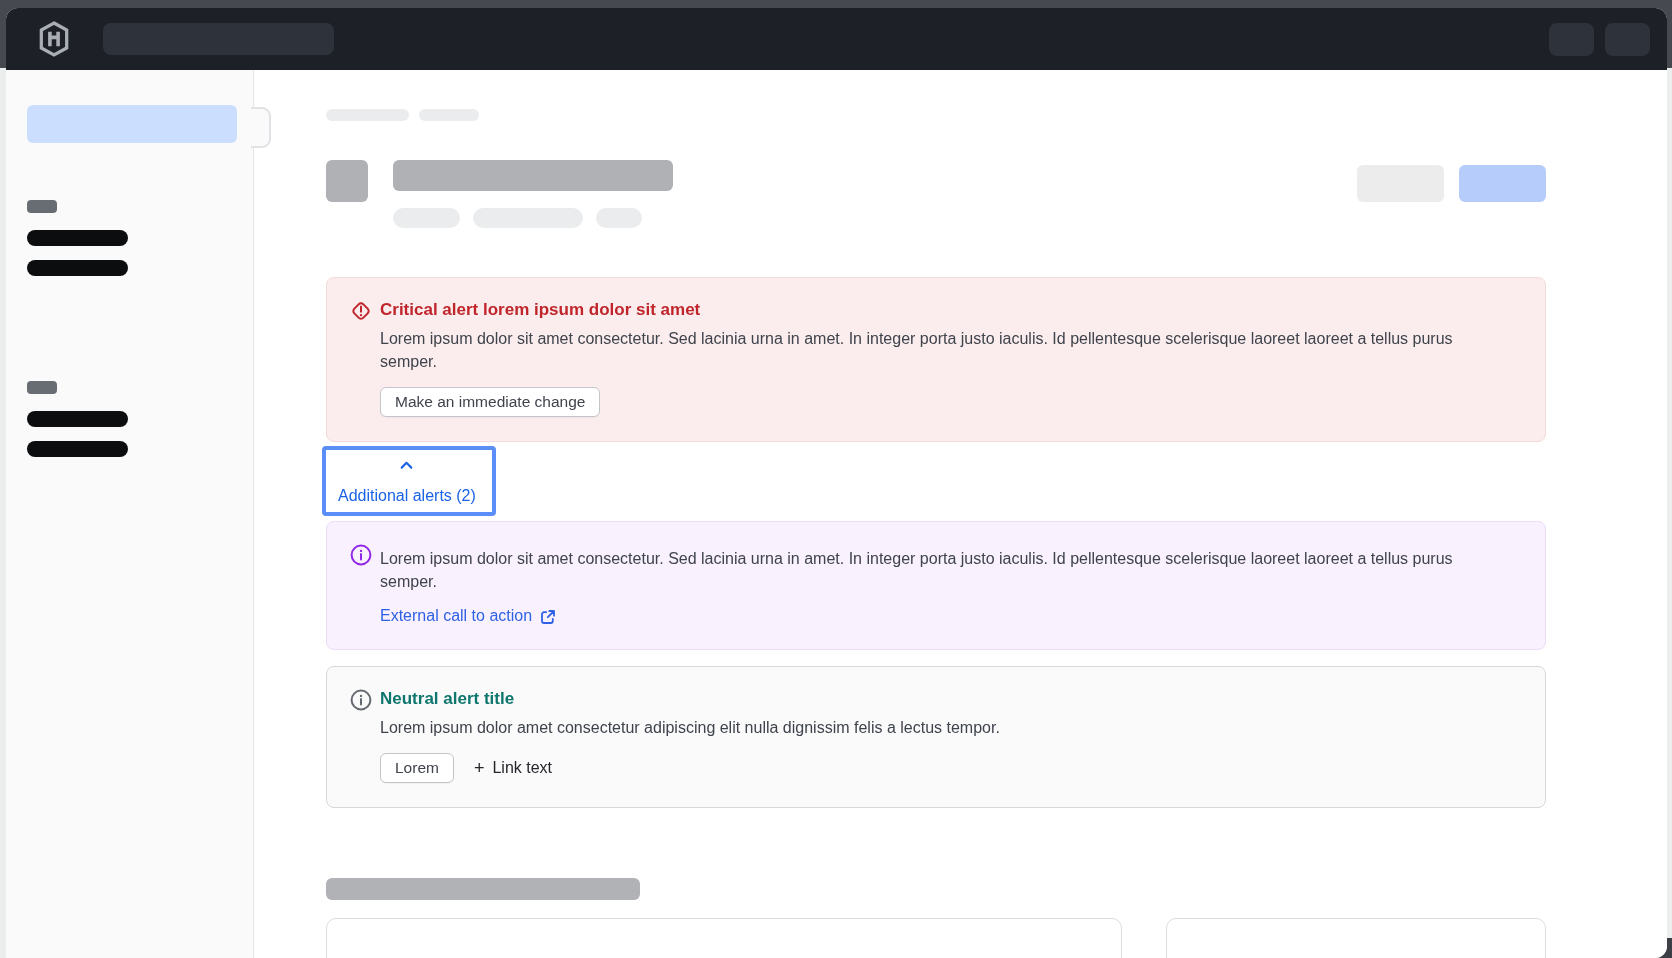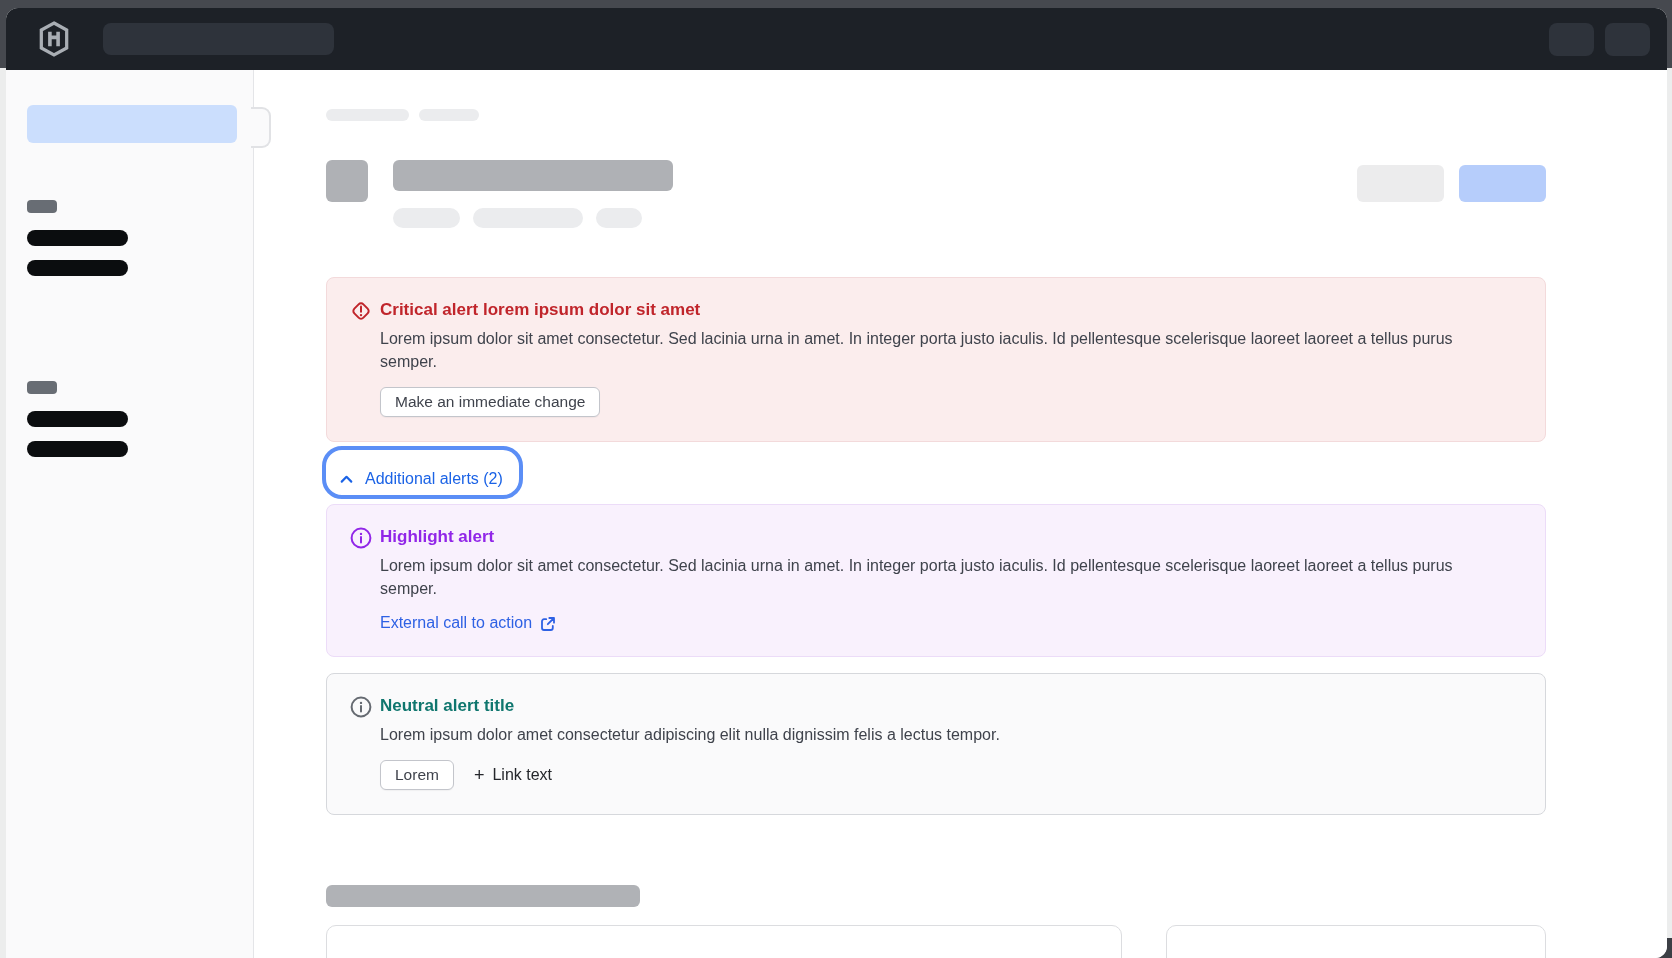--- a/index.html
+++ b/index.html
@@ -66,22 +66,22 @@
     font-family:inherit; box-shadow:0 1px 1px rgba(0,0,0,0.04); }
   .link-blue { display:inline-flex; align-items:flex-end; gap:8px; color:#2e61e4; font-size:16px;
     font-weight:500; text-decoration:none; cursor:pointer; }
   .link-dark { display:inline-flex; align-items:center; gap:8px; color:#24262b; font-size:16px;
     font-weight:500; text-decoration:none; cursor:pointer; }
   .plus-glyph { font-size:18px; line-height:18px; font-weight:400; }
 
   
   .toggle-row { margin-top:4px; }
   .toggle-btn { display:inline-flex; align-items:center; gap:10px; margin-left:-4px;
-    background:#ffffff; border:4px solid #5b8ef6; border-radius:20px; padding:17px 16px 4px 12px;
-    font-size:16px; font-weight:500; color:#1b63e6; cursor:pointer; font-family:inherit; line-height:24px; }
+    background:#ffffff; border:4px solid #5b8ef6; border-radius:4px; padding:7px 16px 4px 12px;
+    font-size:16px; font-weight:500; color:#1b63e6; cursor:pointer; font-family:inherit; line-height:24px;flex-direction:column; }
 
   
   .section-bar-skel { margin-top:70px; width:314px; height:22px; background:#b0b2b6; border-radius:6px; }
   .cards-row { margin-top:18px; display:flex; gap:44px; align-items:flex-start; }
   .card { background:#ffffff; border:1px solid #dcdde0; border-radius:10px; height:150px; }
   .card-left { width:796px; flex:none; }
   .card-right { width:380px; flex:none; padding:47px 0 0 25px; }
 
   svg { display:block; }
 </style>
@@ -174,21 +174,20 @@
 
       <div class="alert highlight">
         <div class="alert-icon">
           <svg width="24" height="24" viewBox="0 0 24 24">
             <circle cx="12" cy="12" r="9.4" fill="none" stroke="#9126e8" stroke-width="2"></circle>
             <circle cx="12" cy="7.9" r="1.2" fill="#9126e8"></circle>
             <line x1="12" y1="11" x2="12" y2="16.4" stroke="#9126e8" stroke-width="2" stroke-linecap="round"></line>
           </svg>
         </div>
         <div class="alert-content">
-          <div class="alert-title">Highlight alert</div>
           <div class="alert-body">Lorem ipsum dolor sit amet consectetur. Sed lacinia urna in amet. In integer porta justo iaculis. Id pellentesque scelerisque laoreet laoreet a tellus purus semper.</div>
           <div class="alert-actions">
             <a class="link-blue">
               <span>External call to action</span>
               <span>
                 <svg width="16" height="16" viewBox="0 0 16 16">
                   <path d="M6.2 3.2 H4 A2 2 0 0 0 2 5.2 V12 A2 2 0 0 0 4 14 H10.8 A2 2 0 0 0 12.8 12 V9.8" fill="none" stroke="#2e61e4" stroke-width="1.8" stroke-linecap="round"></path>
                   <path d="M9.3 2 H14 V6.7 M14 2 L7.8 8.2" fill="none" stroke="#2e61e4" stroke-width="1.8" stroke-linecap="round" stroke-linejoin="round"></path>
                 </svg>
               </span>

